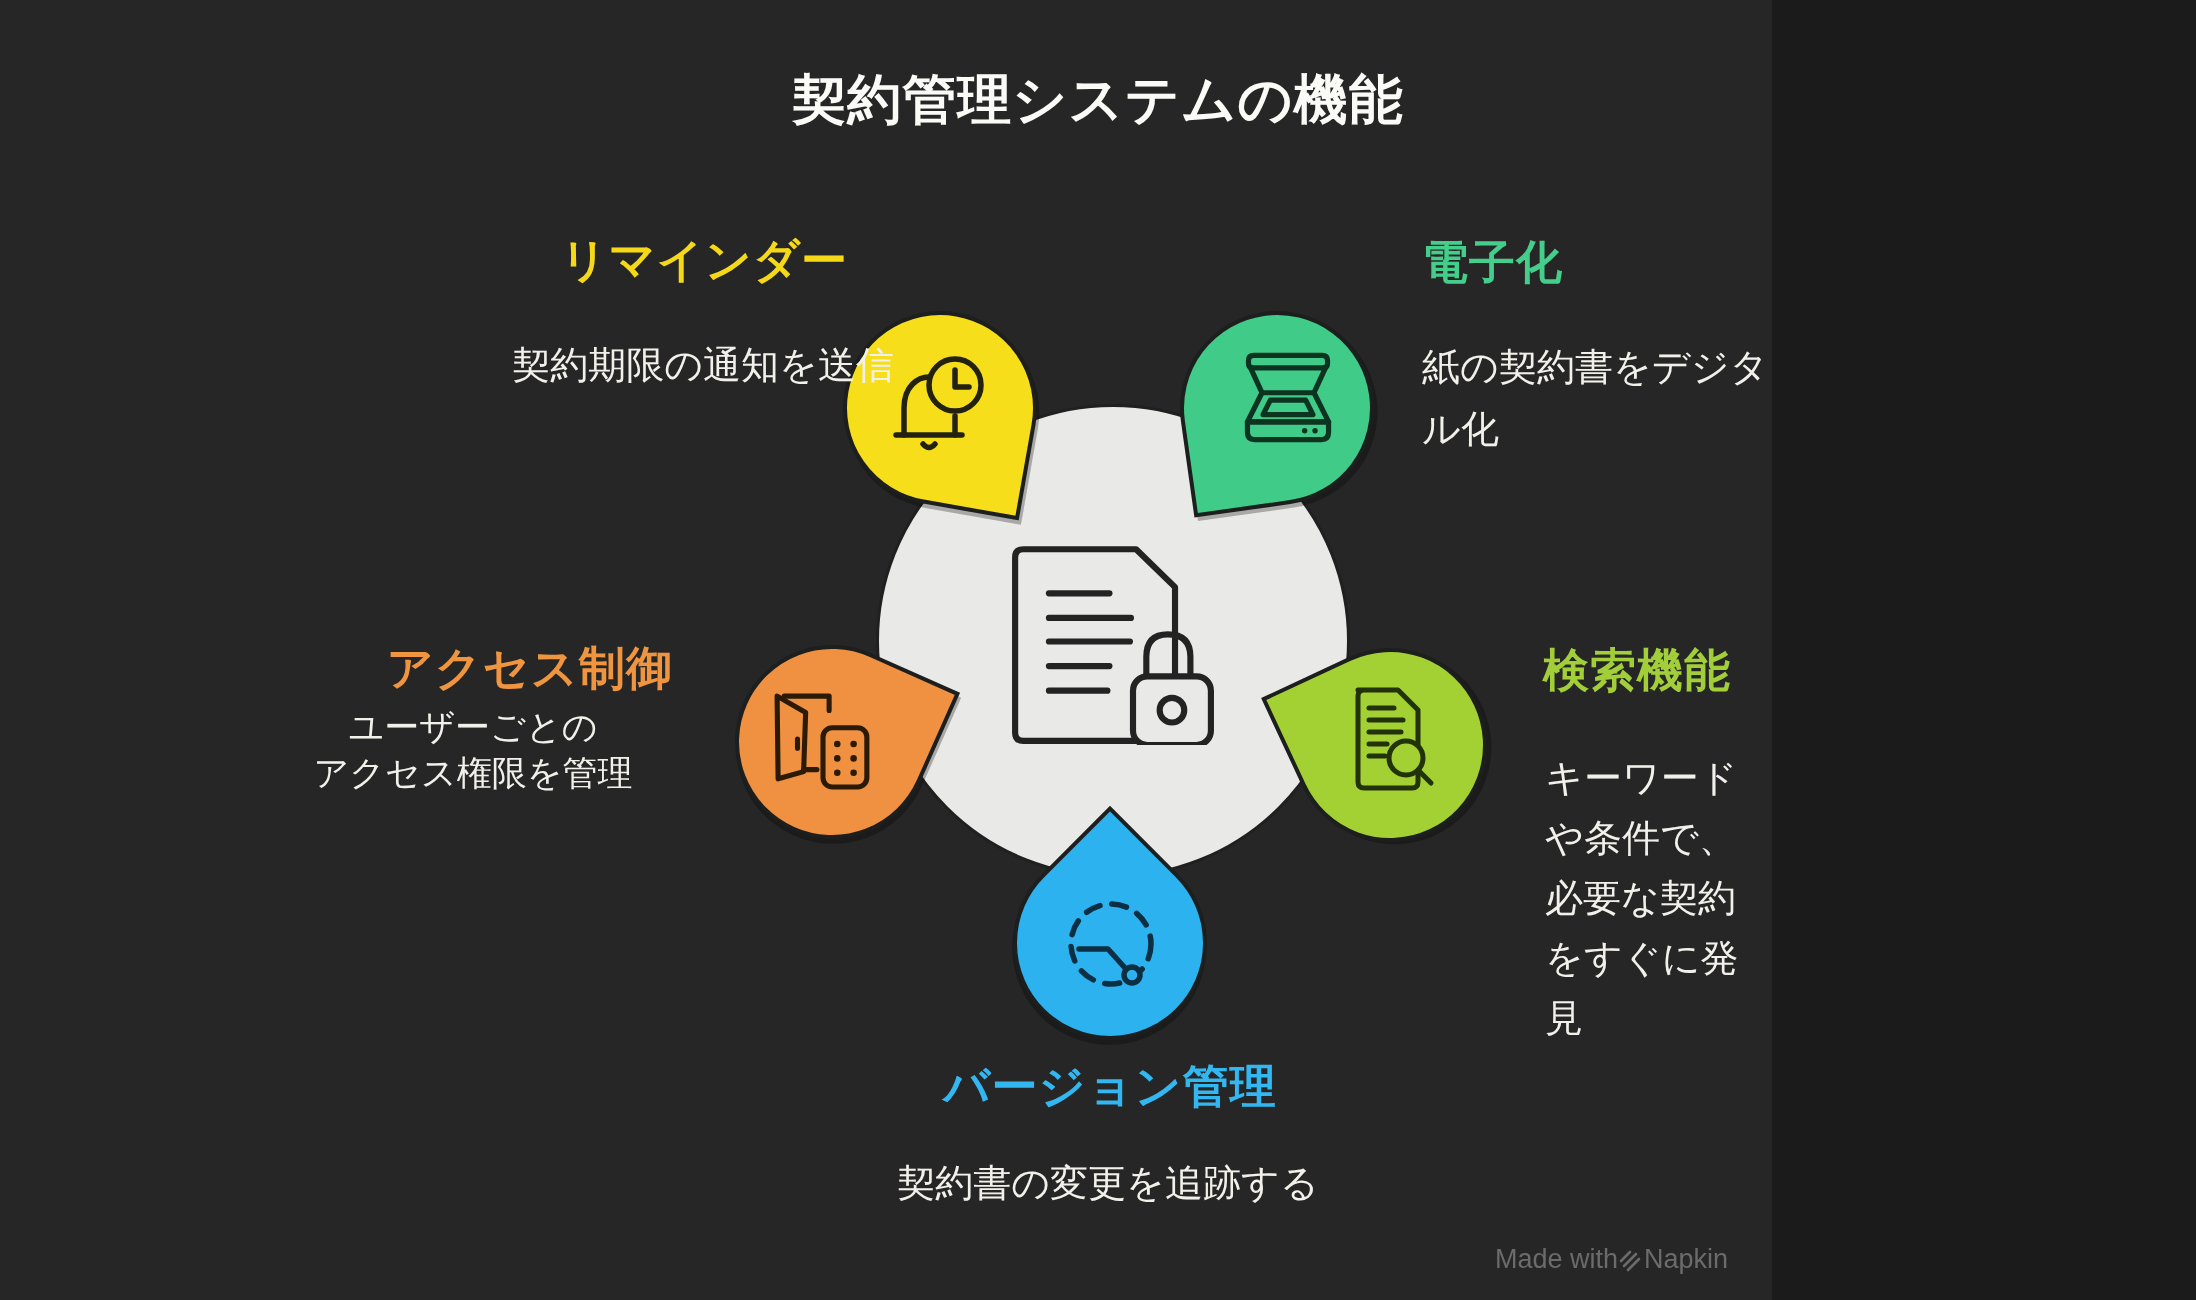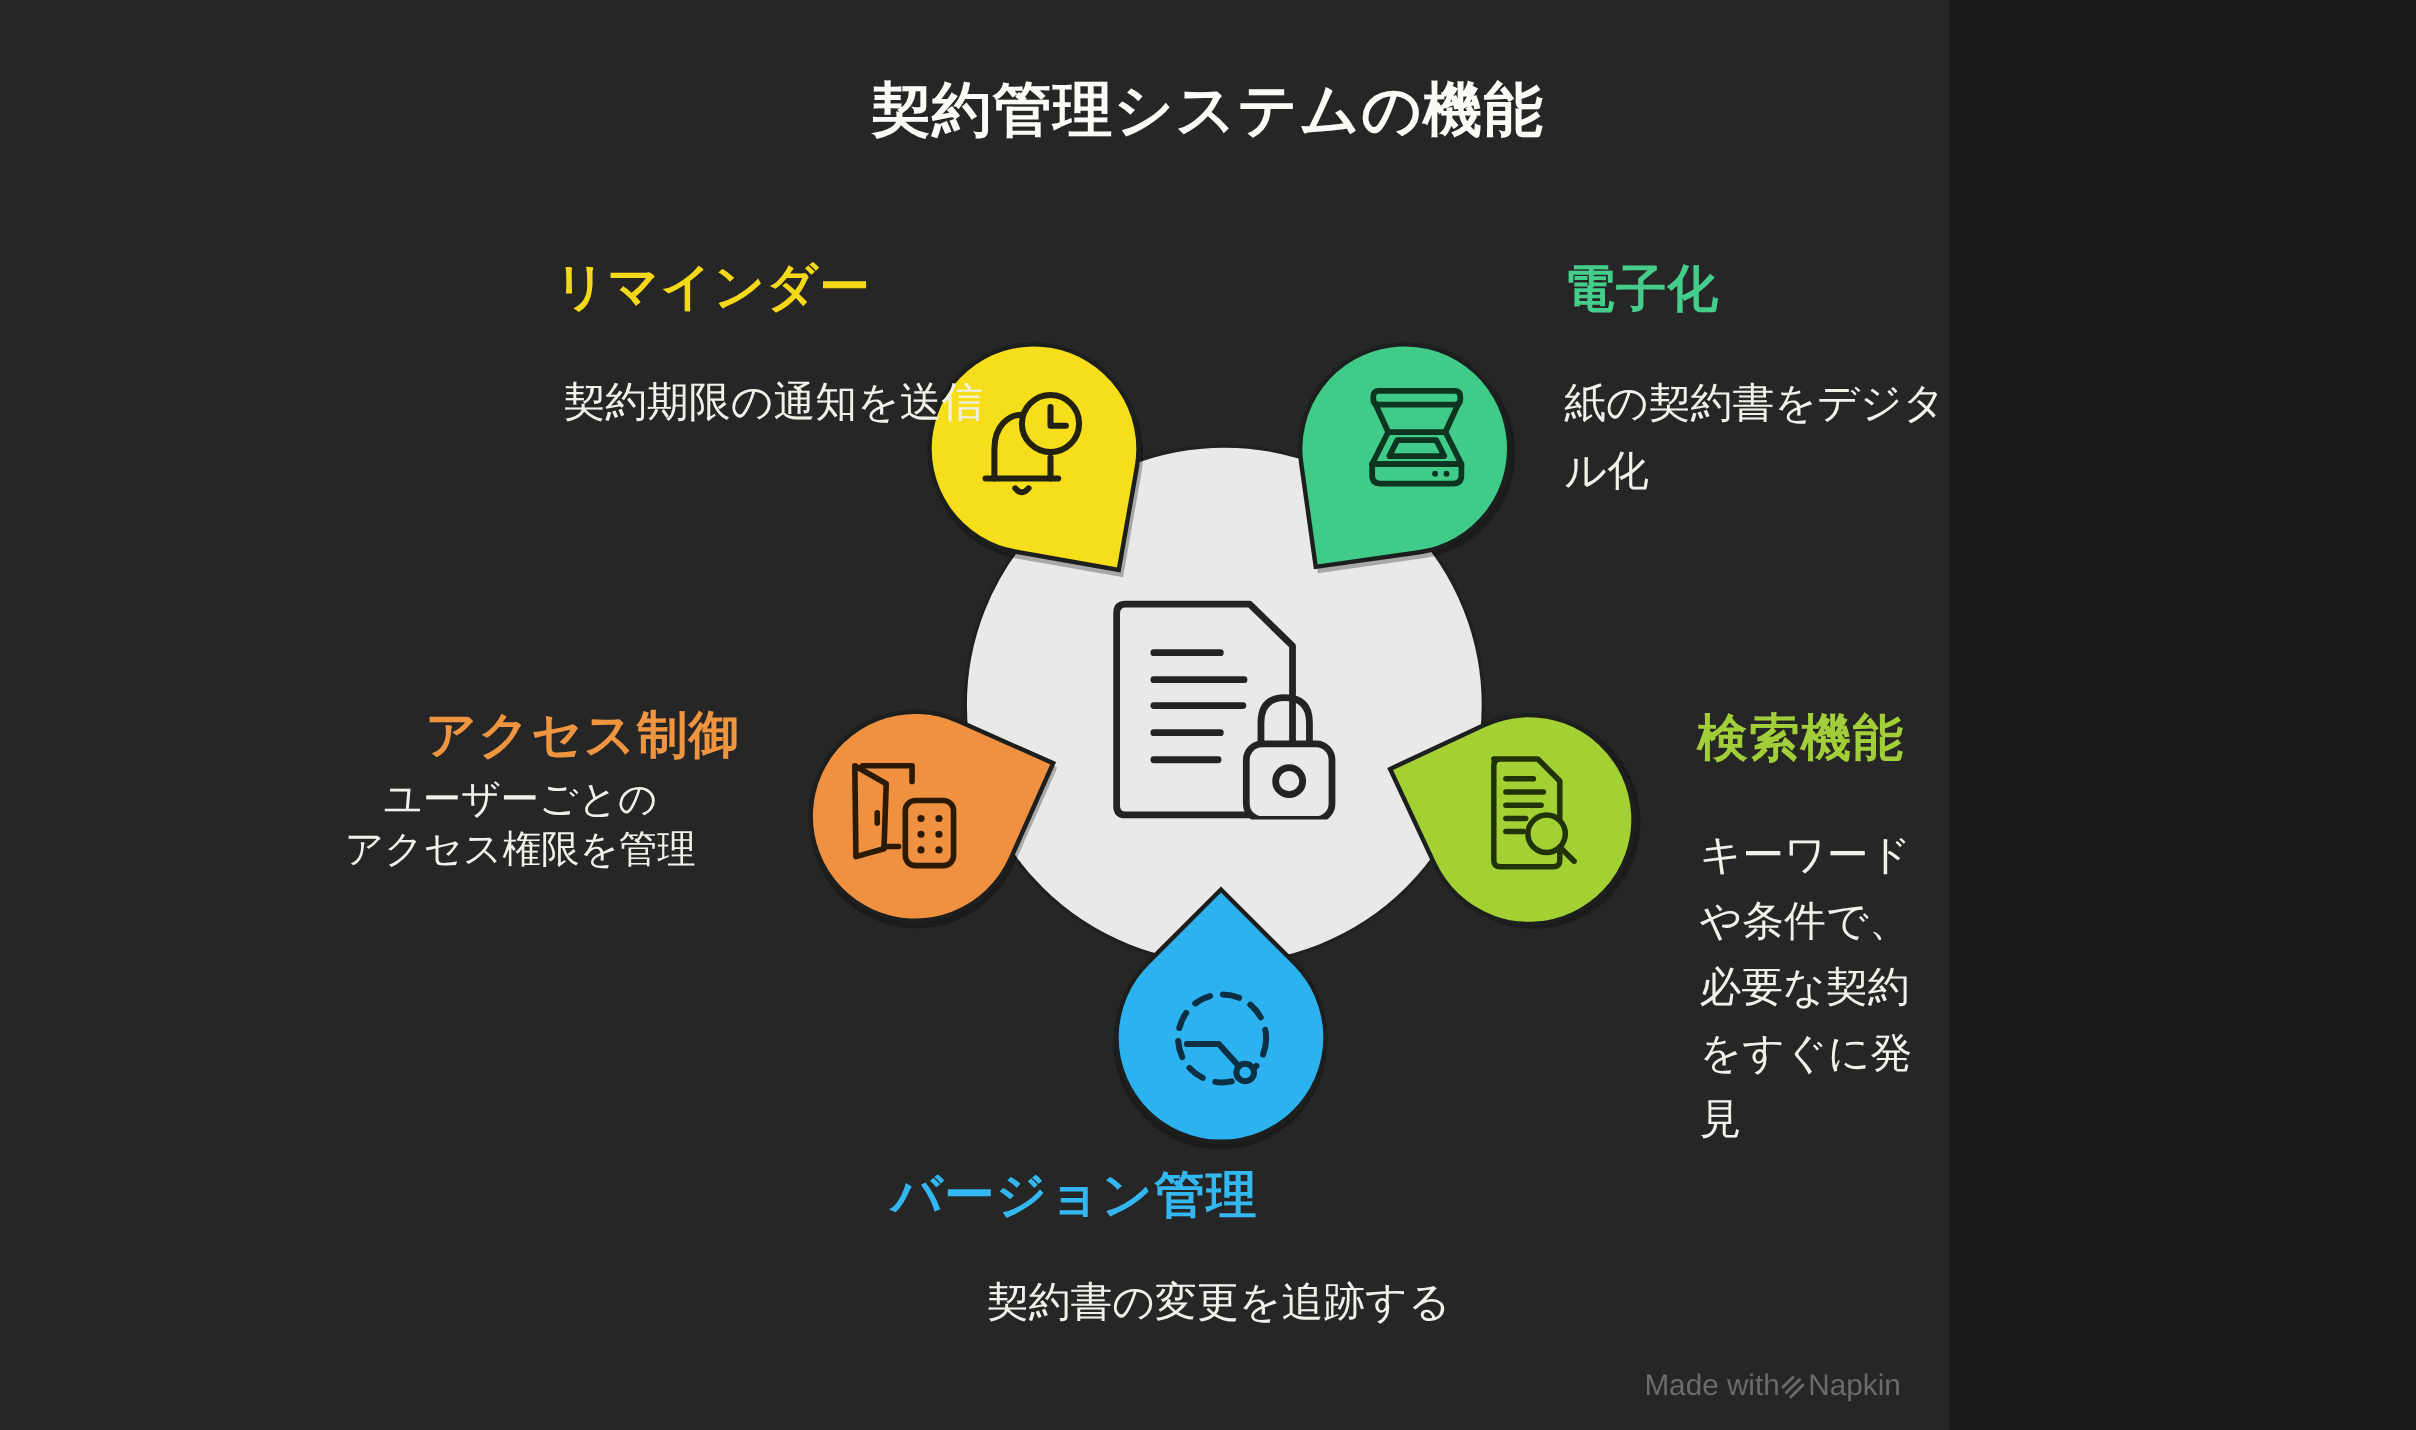--- a/index.html
+++ b/index.html
@@ -33,29 +33,29 @@
   .petal-digitization .petal-shape{background:#41cb88;border-radius:50% 50% 50% 0;transform:rotate(-8deg);}
   .petal-access{left:735px;top:645px;}
   .petal-access .petal-shape{background:#ef9140;border-radius:50% 0 50% 50%;transform:rotate(24deg);}
   .petal-search{left:1293px;top:648px;}
   .petal-search .petal-shape{background:#a3d032;border-radius:0 50% 50% 50%;transform:rotate(-25deg);}
   .petal-version{left:1013px;top:846px;}
   .petal-version .petal-shape{background:#2cb3ef;border-radius:0 50% 50% 50%;transform:rotate(45deg);}
   
   .feature-title{position:absolute;font-size:46px;font-weight:700;letter-spacing:1px;}
   .feature-desc{position:absolute;font-size:38px;font-weight:400;color:#f1f0ea;}
-  .t-reminder{left:448px;top:230px;width:400px;text-align:center;color:#f5d818;}
+  .t-reminder{left:448px;top:230px;width:400px;text-align:right;color:#f5d818;}
   .d-reminder{left:294px;top:340px;width:600px;text-align:right;}
   .t-digitization{left:1422px;top:232px;color:#45cd8c;}
   .d-digitization{left:1422px;top:336px;line-height:62px;}
   .t-search{left:1543px;top:640px;color:#a2ce39;}
   .d-search{left:1545px;top:748px;line-height:60px;}
   .t-access{left:273px;top:638px;width:400px;text-align:right;color:#f0953f;}
   .d-access{left:273px;top:704px;width:400px;text-align:center;font-size:35px;line-height:46px;}
-  .t-version{left:810px;top:1056px;width:600px;color:#33b7f0;}
+  .t-version{left:810px;top:1056px;width:600px;text-align:center;color:#33b7f0;}
   .d-version{left:808px;top:1158px;width:600px;text-align:center;}
   
   .credit{
     position:absolute;right:44px;top:1244px;display:flex;align-items:center;gap:0;
     color:#6b6b6b;font-size:27px;font-weight:500;
   }
   svg{display:block;}
 </style>
 </head>
 <body>

